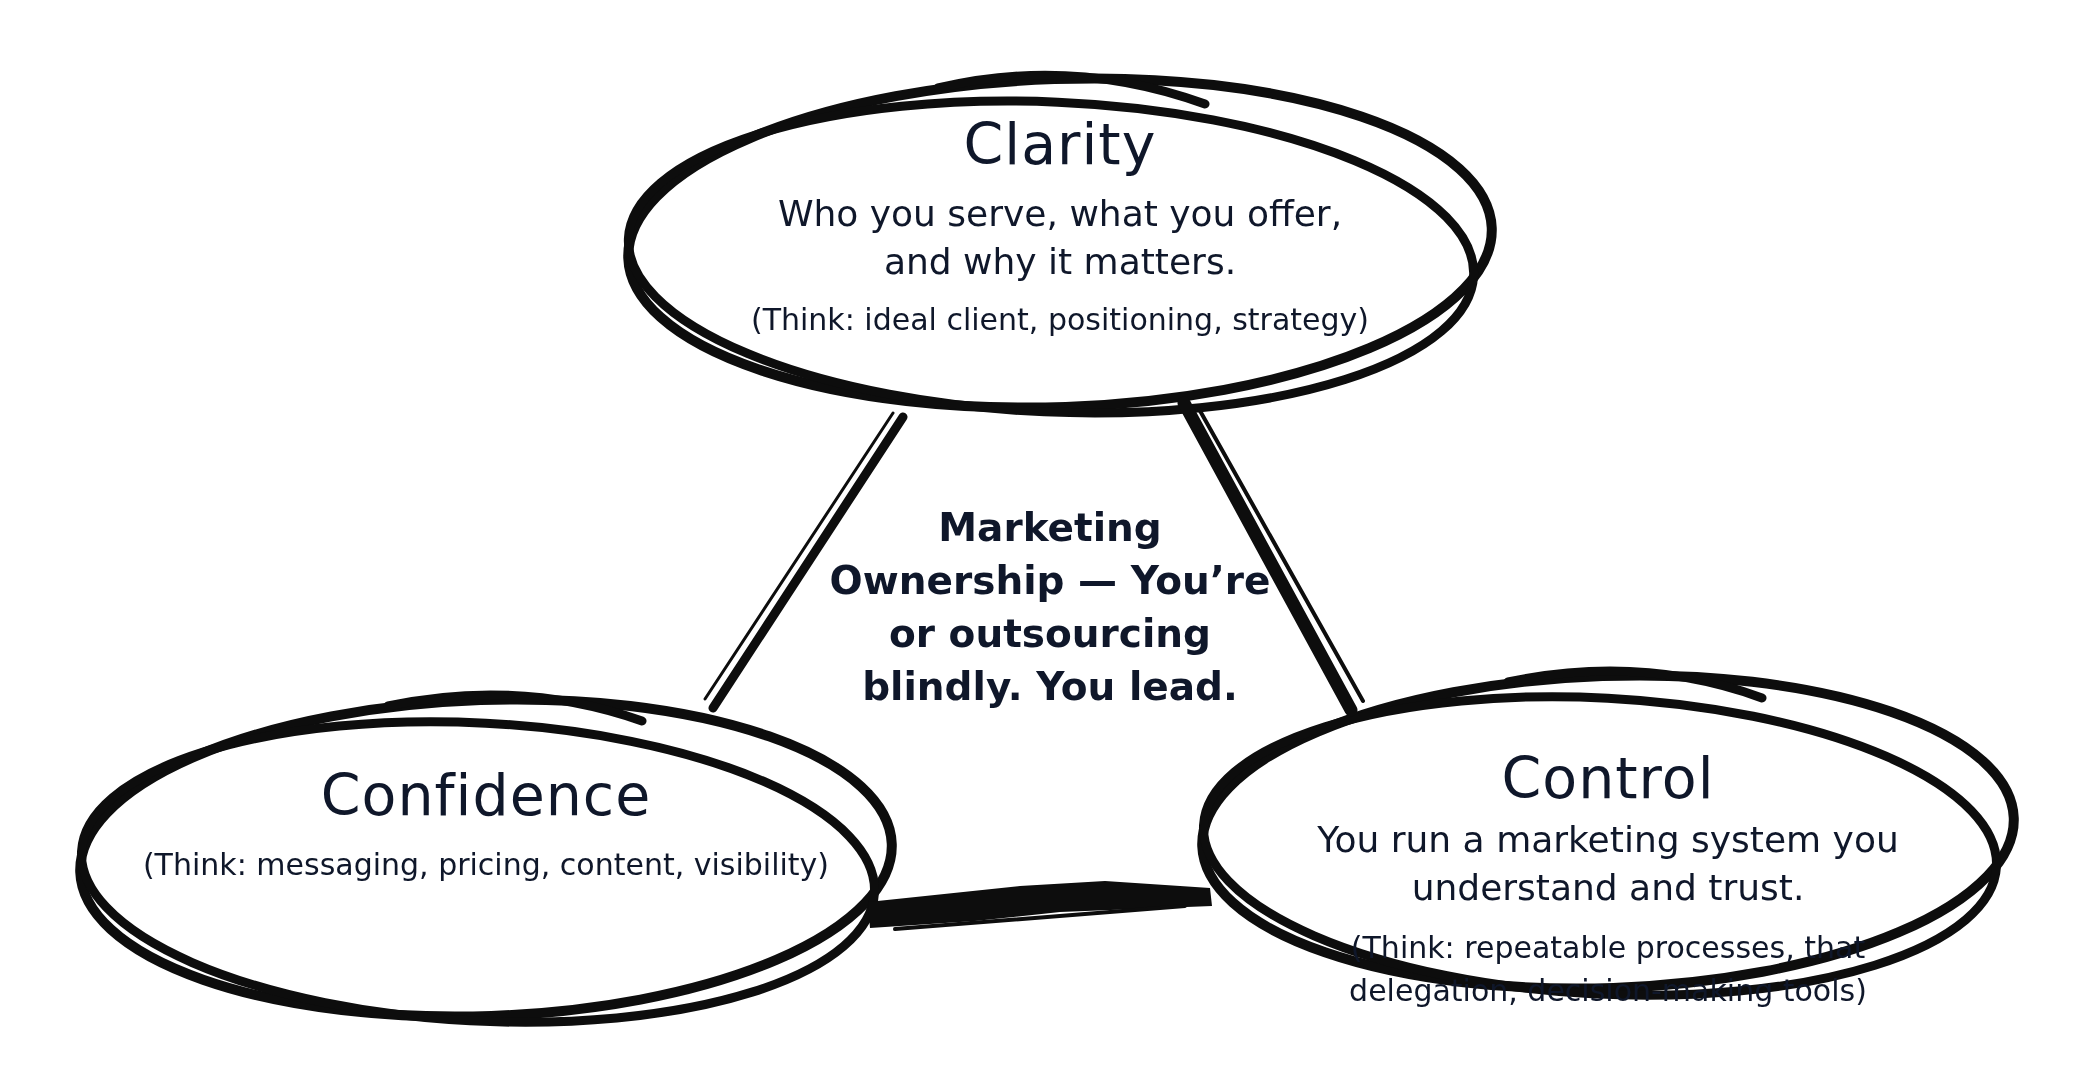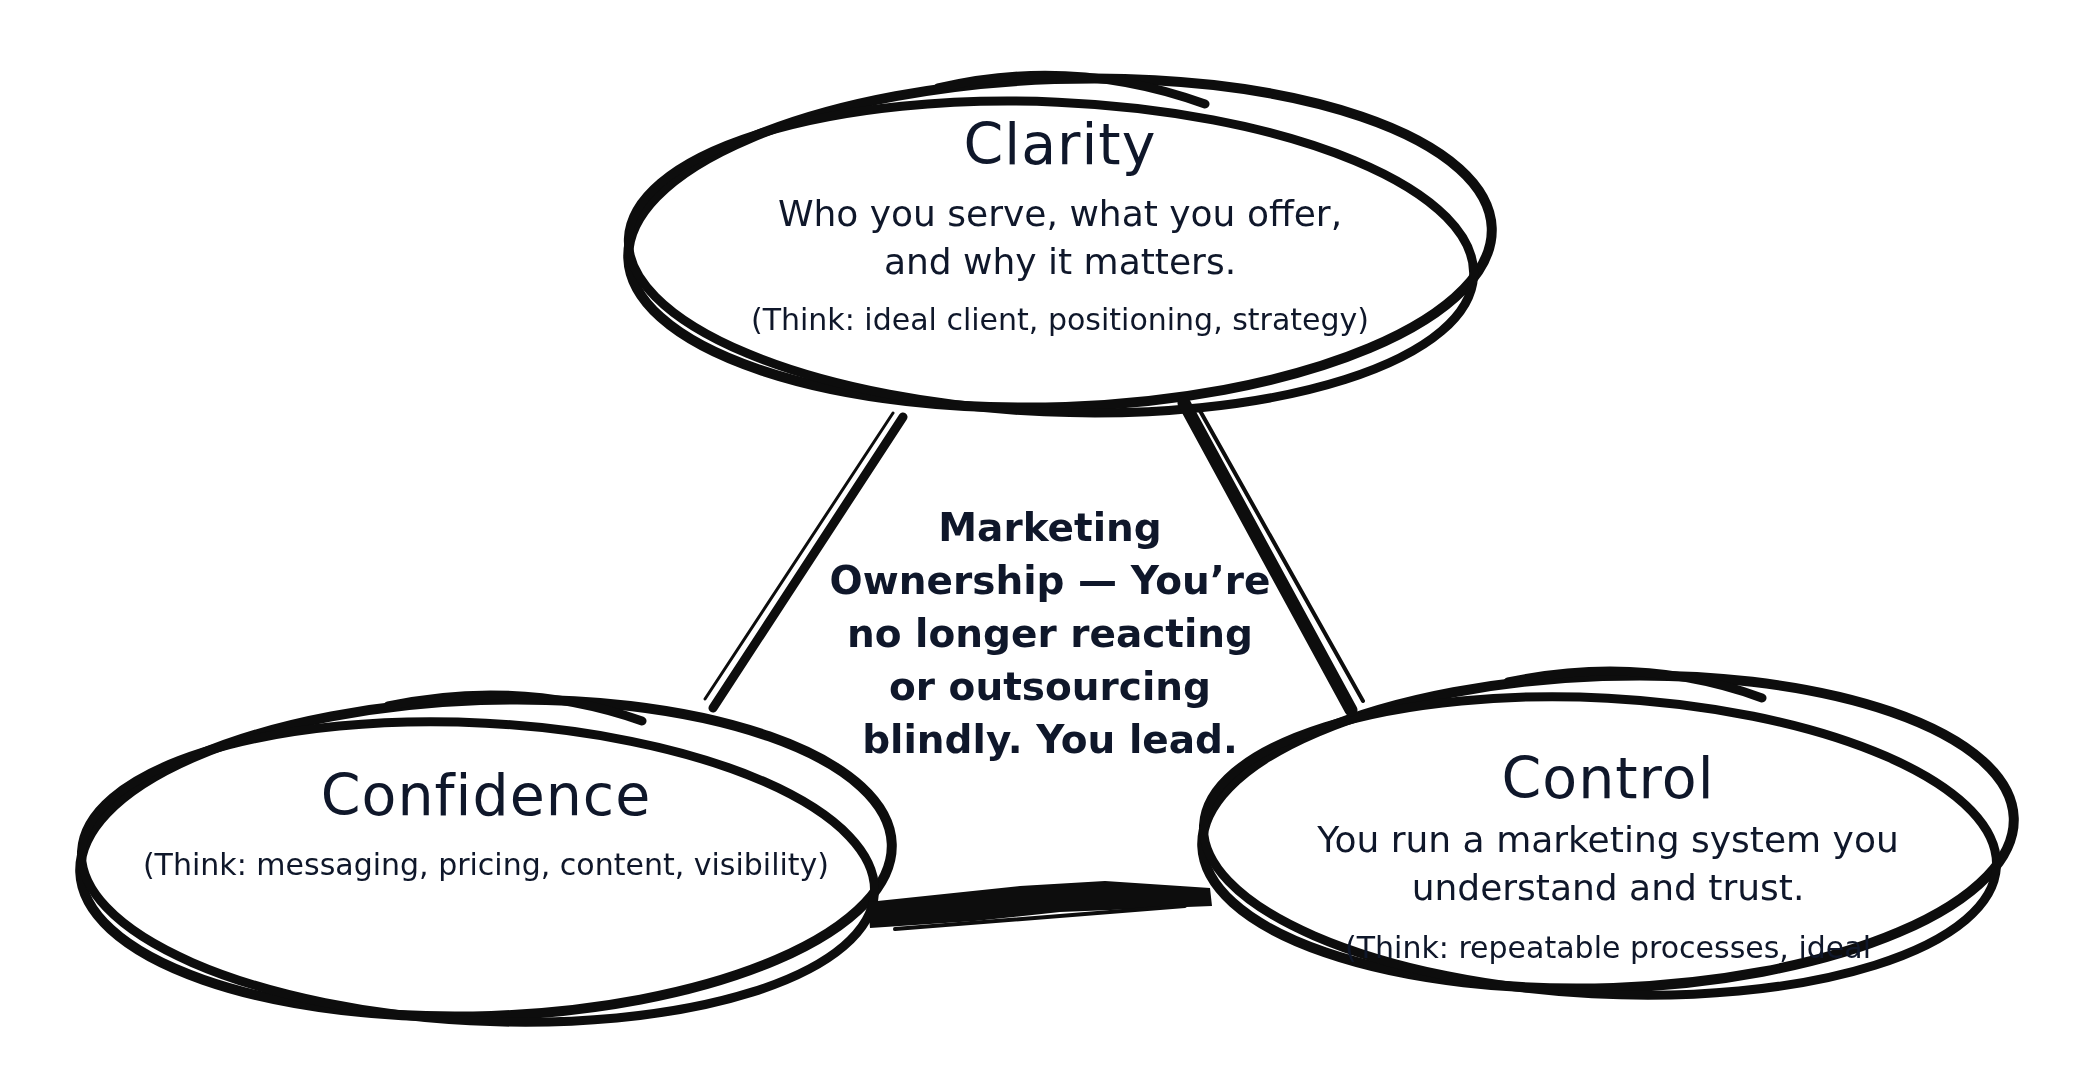--- a/index.html
+++ b/index.html
@@ -123,25 +123,25 @@
     </div>
   </div>
 
   <div class="node node-control" style="left:1210px; top:746px; width:796px;text-align:center;">
     <div class="node-title">Control</div>
     <div class="node-body">
       <div class="node-body-line">You run a marketing system you</div>
       <div class="node-body-line">understand and trust.</div>
     </div>
     <div class="node-think">
-      <div class="node-think-line">(Think: repeatable processes, ideal</div>
+      <div class="node-think-line">(Think: repeatable processes, that</div>
+      <div class="node-think-line">delegation, decision-making tools)</div>
     </div>
   </div>
 
   <div class="center-text">
     <div class="center-line">Marketing</div>
     <div class="center-line">Ownership — You’re</div>
-    <div class="center-line">no longer reacting</div>
     <div class="center-line">or outsourcing</div>
     <div class="center-line">blindly. You lead.</div>
   </div>
 
 </div>
 
 </body></html>

